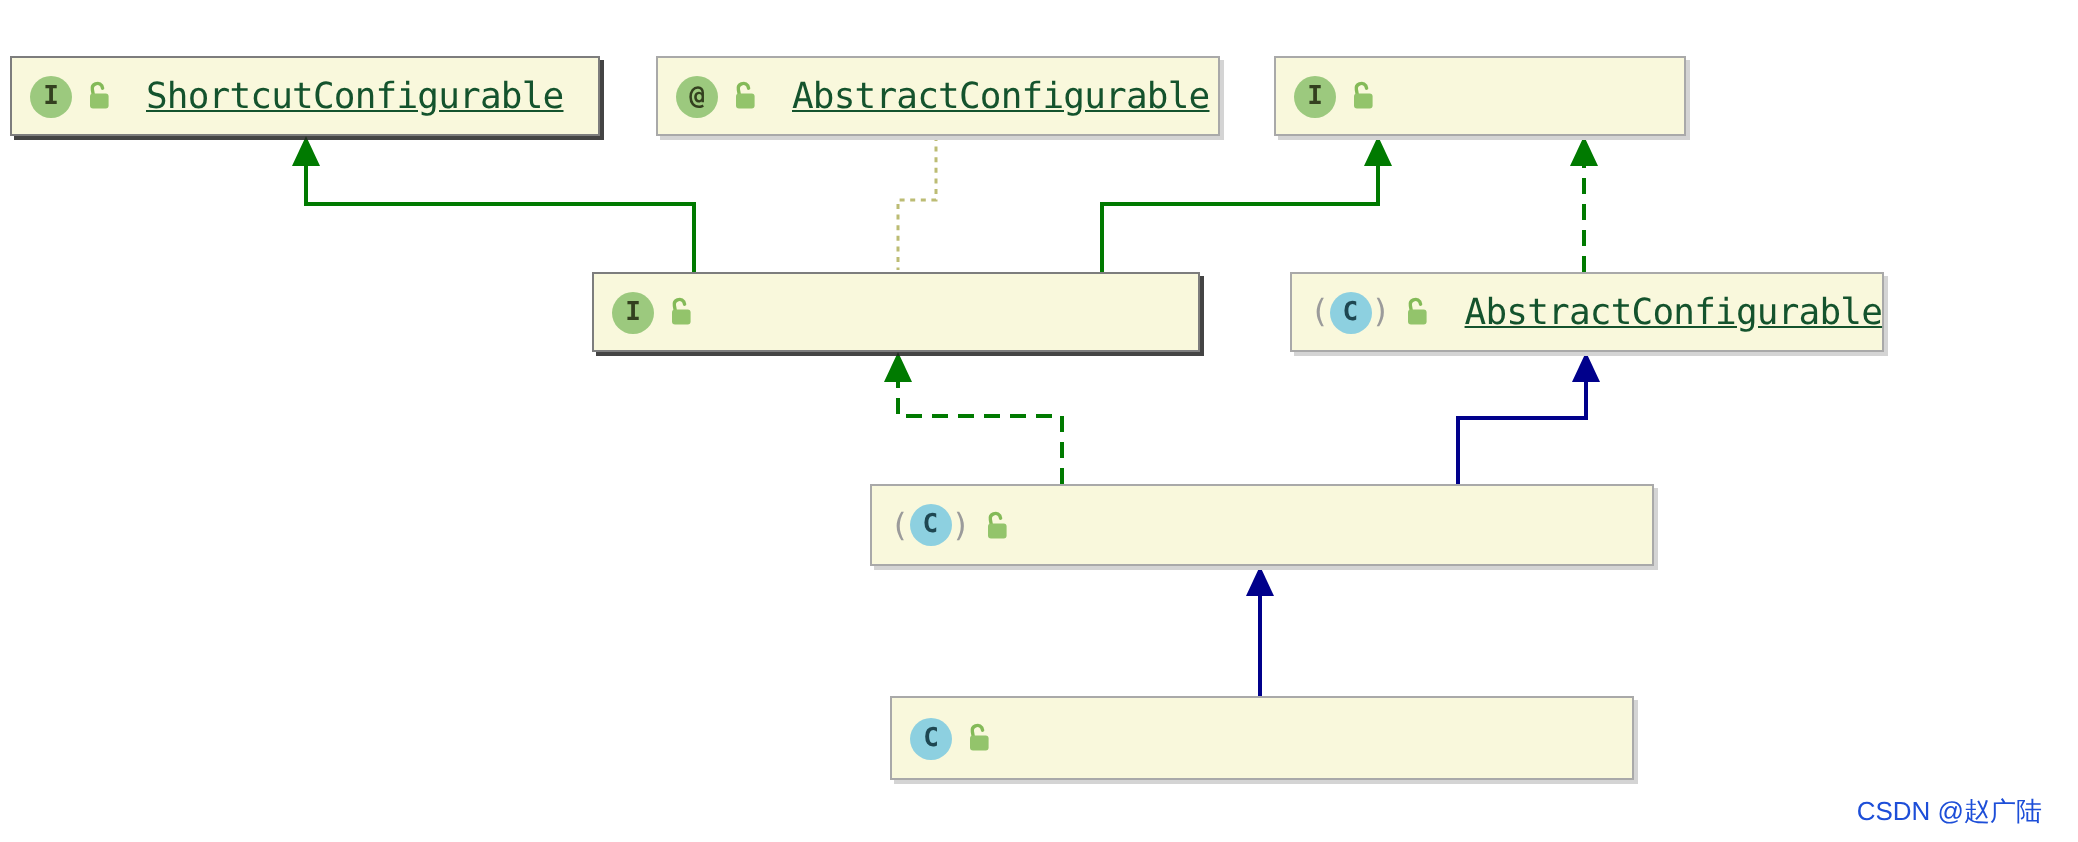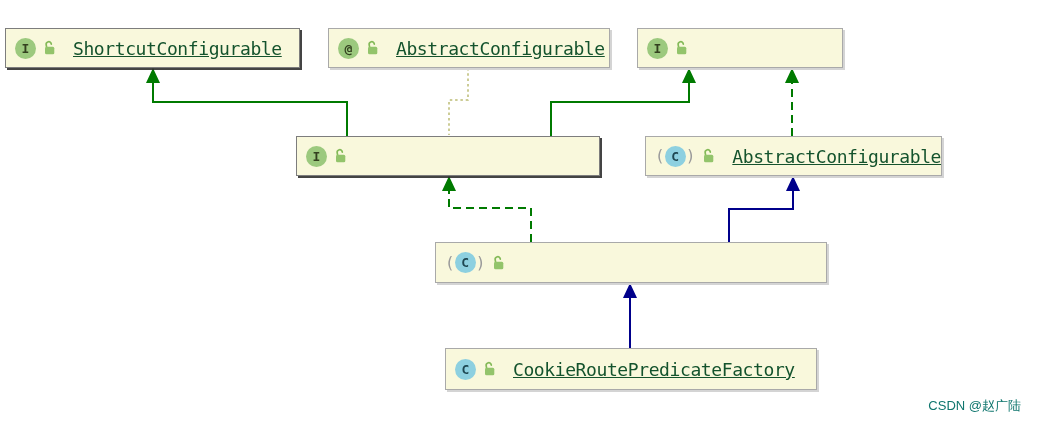--- a/index.html
+++ b/index.html
@@ -48,21 +48,21 @@
     font-size:18px;
     letter-spacing:-0.4px;
     color:#14532d;
     text-decoration:underline;
   }
   .watermark {
     position:absolute;
     right:18px; bottom:6px;
     font-family:"Liberation Sans", sans-serif;
     font-size:13px;
-    color:#0f766e;
+    color:#1d4ed8;
   }
 </style>
 </head>
 <body>
 
 <div id="stage">
   <svg class="edges" width="1039" height="421">
       <polyline points="347,136 347,102 153,102 153,83" fill="none" stroke="#007a00" stroke-width="2"></polyline>
       <polygon points="153,68 146,83 160,83" fill="#007a00"></polygon>
       <polyline points="468,68 468,100 449,100 449,135" fill="none" stroke="#bcbc74" stroke-width="1.5" stroke-dasharray="2.5,2.8"></polyline>
@@ -140,17 +140,16 @@
       </span>
     </div>
     <div class="node" style="left: 445px; top: 348px; width: 372px; height: 42px;">
       <span class="badge cyan">C</span>
       <span class="lock">
         <svg width="16" height="16" viewBox="0 0 16 16">
           <path d="M5.6 7.1 L5.2 4.9 A2.6 2.6 0 0 1 9.9 2.9 L10.3 4.1" fill="none" stroke="#84ba58" stroke-width="1.7" stroke-linecap="round"></path>
           <rect x="4" y="6.8" width="9.3" height="7.4" rx="1.5" fill="#93c46b"></rect>
         </svg>
       </span>
-      <span class="label">CookieRoutePredicateFactory</span>
     </div>
   </div>
 
 <div class="watermark">CSDN @赵广陆</div>
 
 </body></html>

